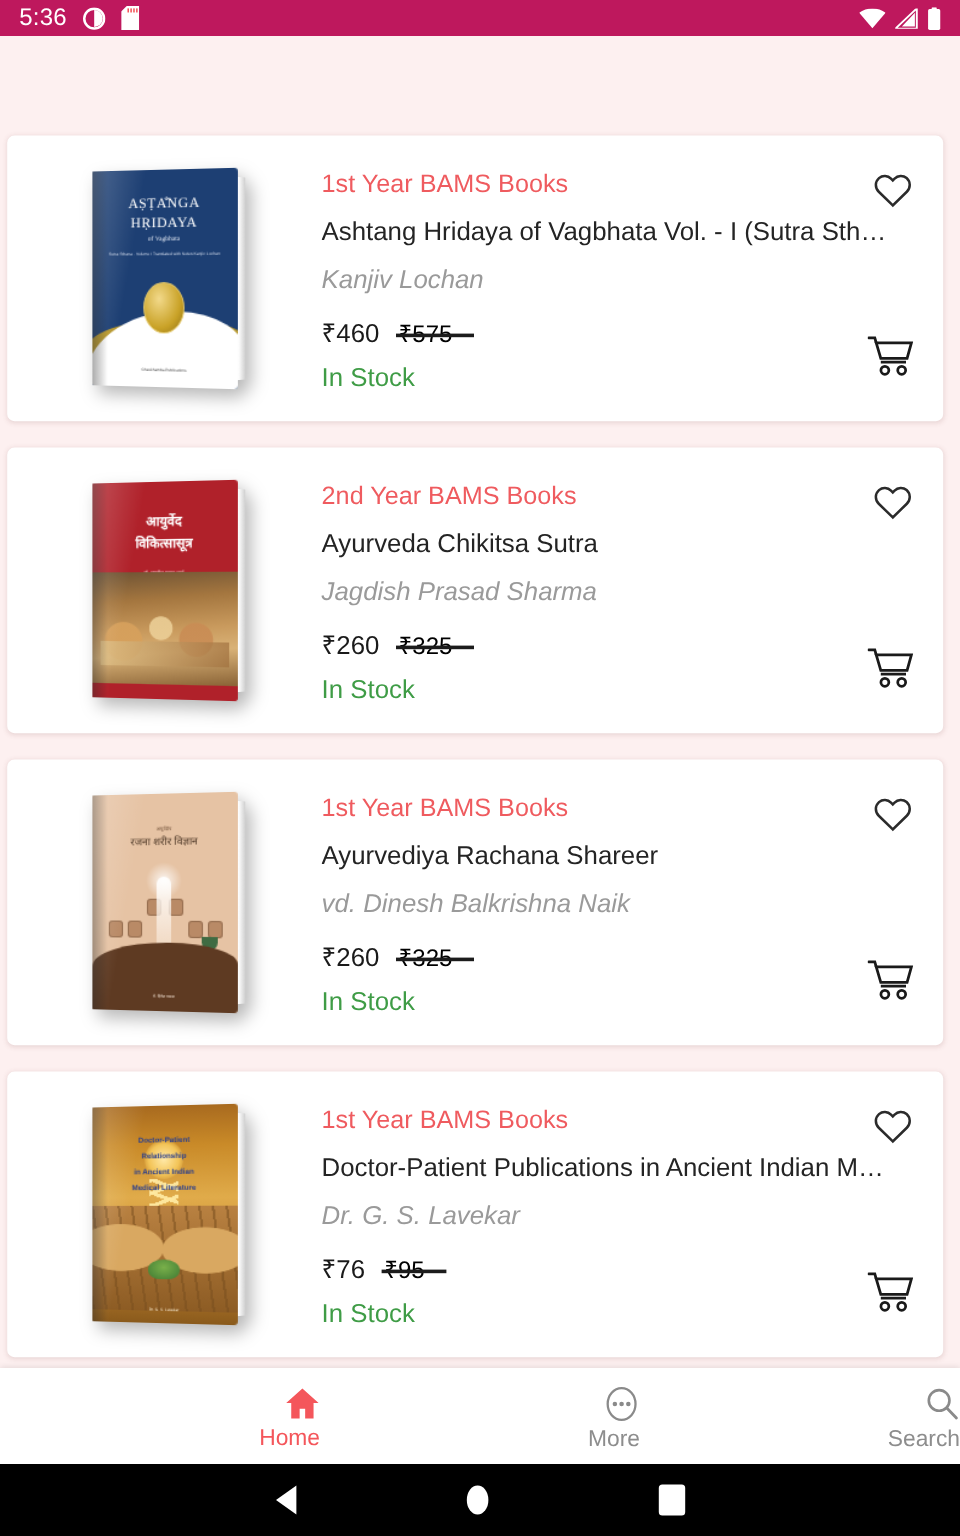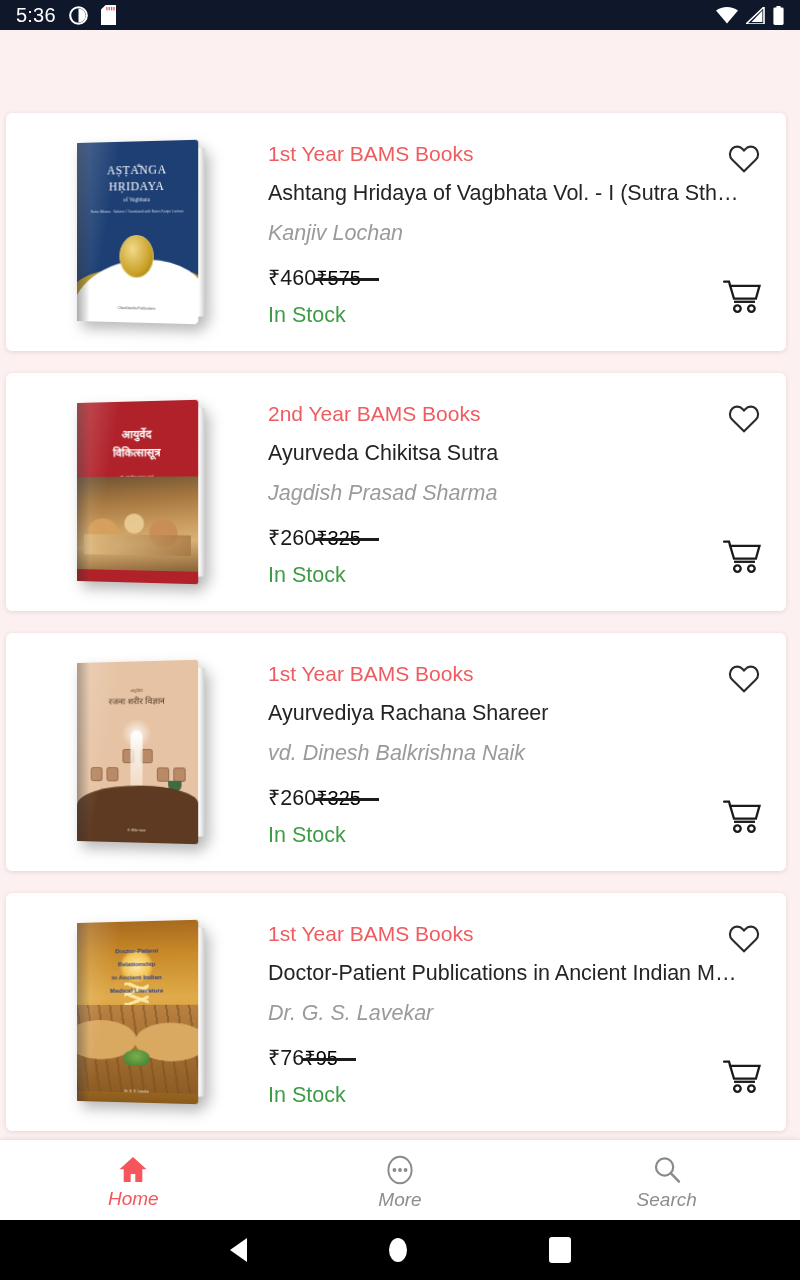--- a/index.html
+++ b/index.html
@@ -8,21 +8,21 @@
     width:800px; height:1280px;
     font-family:"Liberation Sans", sans-serif;
     background:#fdf0f0;
     overflow:hidden;
   }
   .phone { position:relative; width:800px; height:1280px; background:#fdf0f0; }
 
   
   .statusbar{
     position:absolute; top:0; left:0; width:800px; height:30px;
-    background:#0f172a; display:flex; align-items:center;
+    background:#be185d; display:flex; align-items:center;
     padding:0 16px; color:#fff;
   }
   .status-left{ display:flex; align-items:center; gap:13px; }
   .status-time{ font-size:20px; letter-spacing:.2px; line-height:1; }
   .status-right{ margin-left:auto; display:flex; align-items:center; gap:8px; }
   .ico{ display:block; }
 
   
   .appbar{
     position:absolute; top:30px; left:0; width:800px; height:67px;
@@ -61,21 +61,21 @@
   }
   .info-col{ flex:1; padding:28px 0 0 0; position:relative; }
 
   .cat{ color:#ef5b5f; font-size:21px; line-height:1.25; }
   .title{
     color:#242424; font-size:21.5px; line-height:1.3; margin-top:13px;
     white-space:nowrap; overflow:hidden; text-overflow:ellipsis;
     max-width:478px;
   }
   .author{ color:#9a9a9a; font-size:21.5px; line-height:1.3; margin-top:12px;font-style:italic; }
-  .price-row{ margin-top:14px; display:flex; align-items:baseline; gap:0; }
+  .price-row{ margin-top:14px; display:flex; align-items:baseline; gap:16px; }
   .price{ color:#1a1a1a; font-size:21.5px; }
   .mrp{
     color:#000000; font-size:20px; position:relative; padding-right:10px;
   }
   .mrp::after{
     content:""; position:absolute; left:-2px; right:-8px; top:52%;
     height:2.4px; background:#1c1c1c;
   }
   .stock{ color:#3f9c46; font-size:21.5px; margin-top:12px; }
 
@@ -217,22 +217,22 @@
   }
   .cv4 .foot{ bottom:9px; font-size:3.2px; color:#fbeccb; z-index:3; }
 
   
   .tabbar{
     position:absolute; left:0; bottom:60px; width:800px; height:80px;
     background:#fff; box-shadow:0 -1px 5px rgba(0,0,0,.10);
     display:flex; align-items:center;
   }
   .tab{
-    flex:1; display:flex; flex-direction:column; align-items:center; gap:4px;
-    cursor:pointer; padding-top:6px;font-style:italic;
+    flex:1; display:flex; flex-direction:column; align-items:flex-end; gap:4px;
+    cursor:pointer; padding-top:6px;
   }
   .tab-label{ font-size:19px; color:#8d8d8d; }
   .tab.active .tab-label{ color:#f4565b; }
 
   
   .navbar{
     position:absolute; left:0; bottom:0; width:800px; height:60px;
     background:#000; display:flex; align-items:center; justify-content:center; gap:142px;
   }
   .nav-back{

